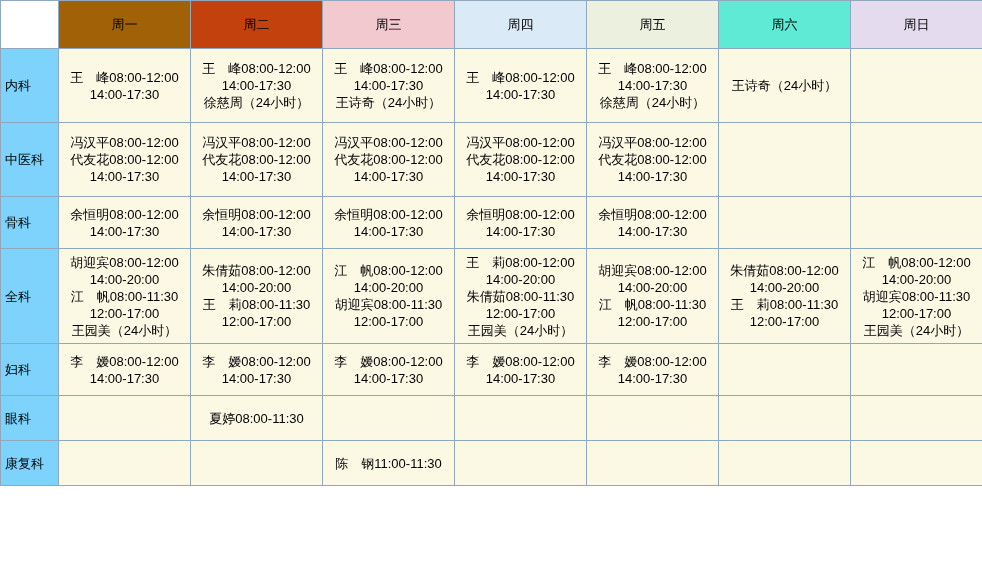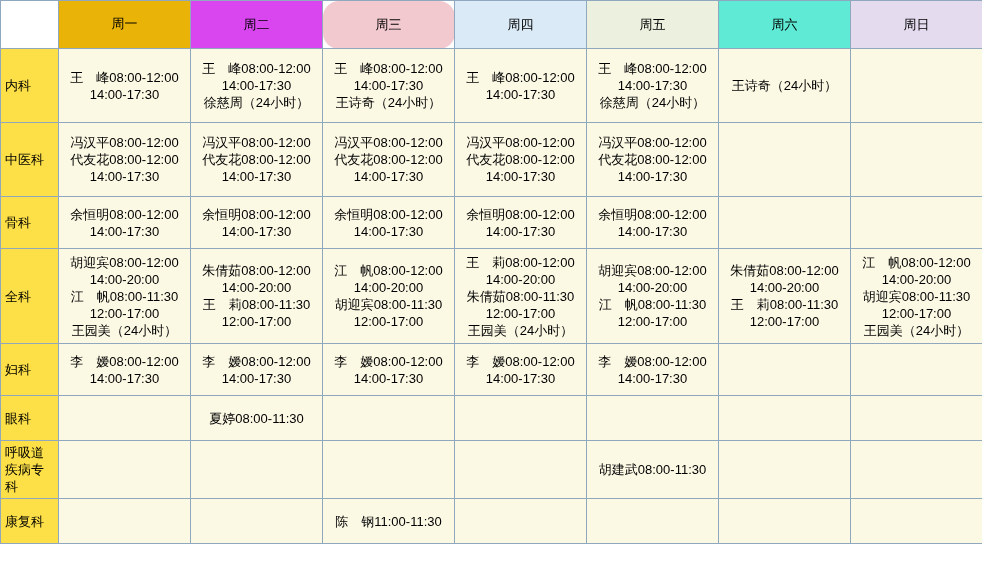--- a/index.html
+++ b/index.html
@@ -34,21 +34,21 @@
   col.cd { width: 132px; }
 
   thead th {
     height: 48px;
     text-align: center;
     font-size: 14px;
   }
   th.corner { background: #ffffff; border-top-color:#ffffff; border-left-color:#ffffff; }
 
   td.rowhead {
-    background: #fde047;
+    background: #7dd3fc;
     text-align: left;
     font-size: 13px;
     padding-left: 4px;
   }
   td.cell {
     background: #fbf8e4;
     text-align: center;
   }
   td.cell .line {
     white-space: pre;
@@ -66,23 +66,23 @@
       <col class="cd">
       <col class="cd">
       <col class="cd">
       <col class="cd">
       <col class="cd">
       <col class="cd">
   </colgroup>
   <thead>
     <tr>
       <th class="corner"></th>
-    <th class="dayhead" style="background: #eab308; font-family: Liberation Mono, monospace;">周一</th>
-        <th class="dayhead" style="background: #d946ef;">周二</th>
-        <th class="dayhead" style="background: rgb(242, 201, 207); border-radius: 16px;">周三</th>
+    <th class="dayhead" style="background: #a16207;">周一</th>
+        <th class="dayhead" style="background: #c2410c;">周二</th>
+        <th class="dayhead" style="background: rgb(242, 201, 207);">周三</th>
         <th class="dayhead" style="background: rgb(219, 234, 247);">周四</th>
         <th class="dayhead" style="background: rgb(235, 241, 222);">周五</th>
         <th class="dayhead" style="background: #5eead4;">周六</th>
         <th class="dayhead" style="background: rgb(228, 219, 239);">周日</th>
       </tr>
   </thead>
   <tbody>
       <tr style="height: 74px;">
         <td class="rowhead">内科</td>
         <td class="cell">
@@ -272,44 +272,20 @@
         <td class="cell">
           <span class="empty line">&nbsp;</span>
         </td>
         <td class="cell">
           <span class="empty line">&nbsp;</span>
         </td>
         <td class="cell">
           <span class="empty line">&nbsp;</span>
         </td>
       </tr>
-      <tr style="height: 50px;">
-        <td class="rowhead">呼吸道疾病专科</td>
-        <td class="cell">
-          <span class="empty line">&nbsp;</span>
-        </td>
-        <td class="cell">
-          <span class="empty line">&nbsp;</span>
-        </td>
-        <td class="cell">
-          <span class="empty line">&nbsp;</span>
-        </td>
-        <td class="cell">
-          <span class="empty line">&nbsp;</span>
-        </td>
-        <td class="cell">
-          <span class="line">胡建武08:00-11:30</span>
-        </td>
-        <td class="cell">
-          <span class="empty line">&nbsp;</span>
-        </td>
-        <td class="cell">
-          <span class="empty line">&nbsp;</span>
-        </td>
-      </tr>
       <tr style="height: 45px;">
         <td class="rowhead">康复科</td>
         <td class="cell">
           <span class="empty line">&nbsp;</span>
         </td>
         <td class="cell">
           <span class="empty line">&nbsp;</span>
         </td>
         <td class="cell">
           <span class="line">陈　钢11:00-11:30</span>

